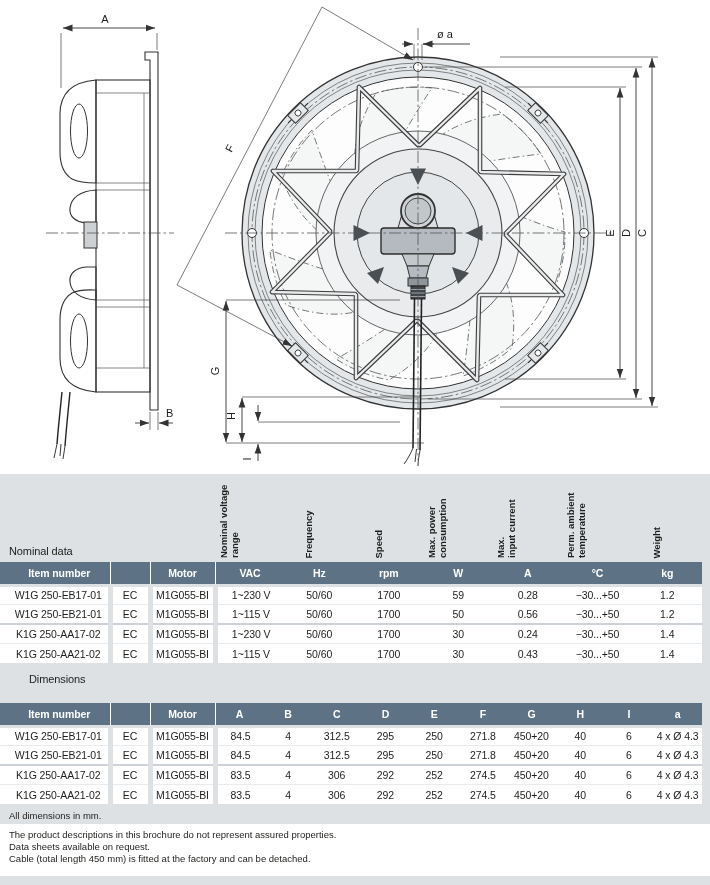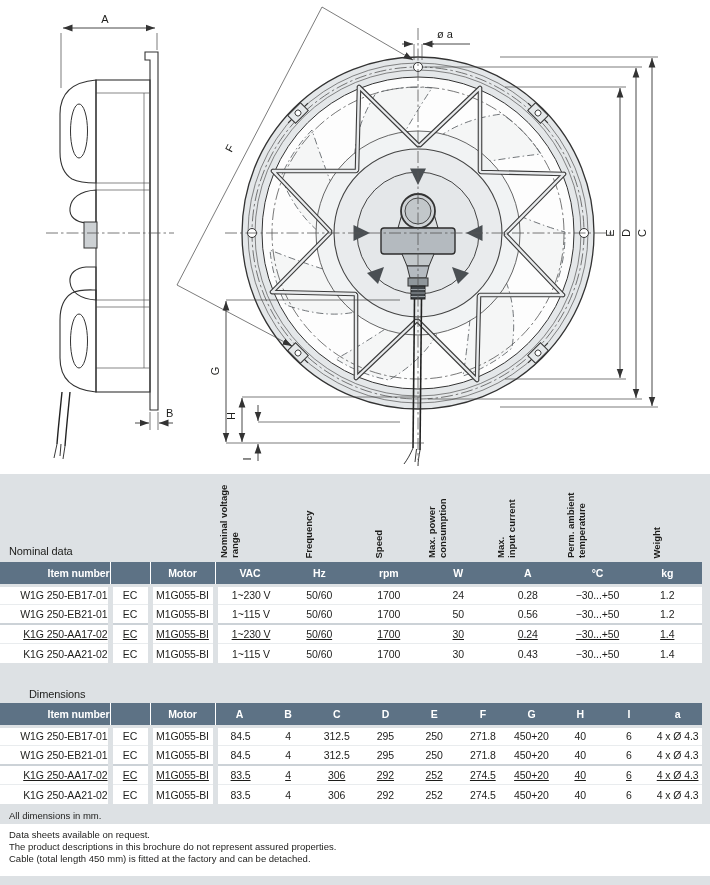--- a/index.html
+++ b/index.html
@@ -14,22 +14,22 @@
   .rot{position:absolute;transform-origin:0 100%;transform:rotate(-90deg);
        font-size:9.5px;font-weight:600;line-height:10.5px;white-space:pre;width:84px;height:21px;}
   .rot1{height:10.5px;}
   table{border-collapse:collapse;table-layout:fixed;position:absolute;left:0;width:702px;background:#fff;}
   th,td{padding:0;font-size:10.5px;text-align:center;letter-spacing:-0.1px;overflow:hidden;white-space:nowrap;}
   thead tr{background:#5d7285;height:23px;}
   thead th{color:#fff;font-weight:bold;}
   thead th.sep{border-right:1px solid rgba(255,255,255,0.35);}
   tbody tr{height:19.5px;border-top:1px solid #e9ecee;margin-top:28px;}
   tbody tr:first-child{border-top:3px solid #dde1e4;}
-  tbody tr.grp{border-top:2px solid #ccd2d7;text-decoration:underline;}
-  td.c-item,th.c-item{text-align:right;padding-left:9px;}
+  tbody tr.grp{border-top:2px solid #ccd2d7;}
+  td.c-item,th.c-item{text-align:center;padding-left:9px;}
   tbody td.sep{border-right:5px solid #dde1e4;}
   .mmnote{position:absolute;left:9px;top:336px;font-size:9.5px;}
   .notes{position:absolute;left:9px;top:355px;font-size:9.5px;line-height:12px;}
   .notes div{white-space:nowrap;}
   
   .oln{stroke:#333;fill:none;stroke-width:1.1;}
   .thin{stroke:#555;stroke-width:0.7;fill:none;}
   .dim{stroke:#333;stroke-width:0.9;fill:none;}
   .ext{stroke:#444;stroke-width:0.7;fill:none;}
   .cl{stroke:#555;stroke-width:0.8;fill:none;stroke-dasharray:12 3 2.5 3;}
@@ -268,21 +268,21 @@
         </tr>
       </thead>
       <tbody>
           <tr>
             <td class="c-item sep">W1G 250-EB17-01</td>
             <td class="sep">EC</td>
             <td class="sep">M1G055-BI</td>
             <td>1~230 V</td>
             <td>50/60</td>
             <td>1700</td>
-            <td>24</td>
+            <td>59</td>
             <td>0.28</td>
             <td>−30...+50</td>
             <td>1.2</td>
           </tr>
           <tr>
             <td class="c-item sep">W1G 250-EB21-01</td>
             <td class="sep">EC</td>
             <td class="sep">M1G055-BI</td>
             <td>1~115 V</td>
             <td>50/60</td>
@@ -312,21 +312,21 @@
             <td>50/60</td>
             <td>1700</td>
             <td>30</td>
             <td>0.43</td>
             <td>−30...+50</td>
             <td>1.4</td>
           </tr>
         </tbody>
     </table>
 
-    <div class="sectlabel" style="top:214px;padding-left:20px;">Dimensions</div>
+    <div class="sectlabel" style="top:199px;padding-left:20px;">Dimensions</div>
 
     <table style="top:229px;">
       <colgroup>
         <col style="width:110px">
           <col style="width:40px">
           <col style="width:65px">
         <col style="width:48.7px">
           <col style="width:48.7px">
           <col style="width:48.7px">
           <col style="width:48.7px">
@@ -414,20 +414,20 @@
             <td>40</td>
             <td>6</td>
             <td>4 x Ø 4.3</td>
           </tr>
         </tbody>
     </table>
 
     <div class="mmnote">All dimensions in mm.</div>
 
     <div class="notes">
+      <div>The product descriptions in this brochure do not represent assured properties.</div>
       <div>Data sheets available on request.</div>
-      <div>The product descriptions in this brochure do not represent assured properties.</div>
       <div>Cable (total length 450 mm) is fitted at the factory and can be detached.</div>
     </div>
 
     <div class="botband"></div>
   </div>
 </div>
 
 </body></html>

